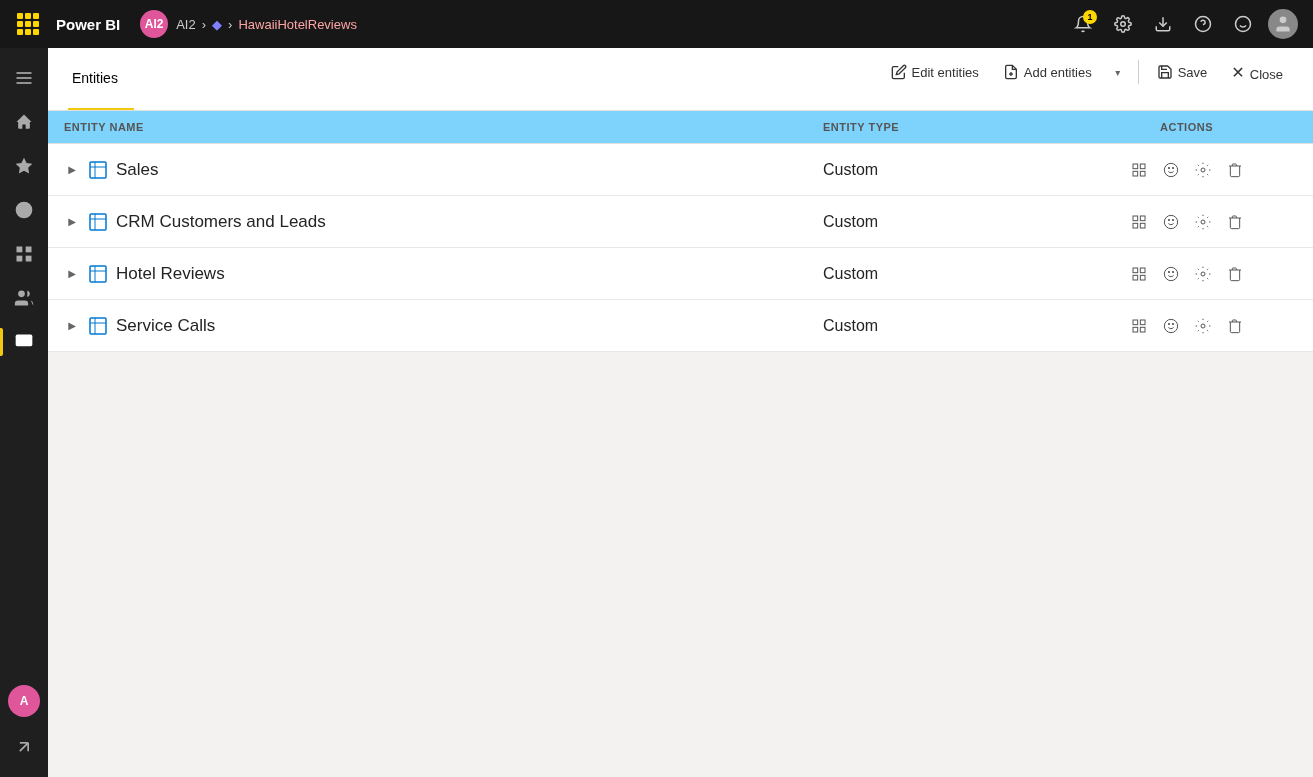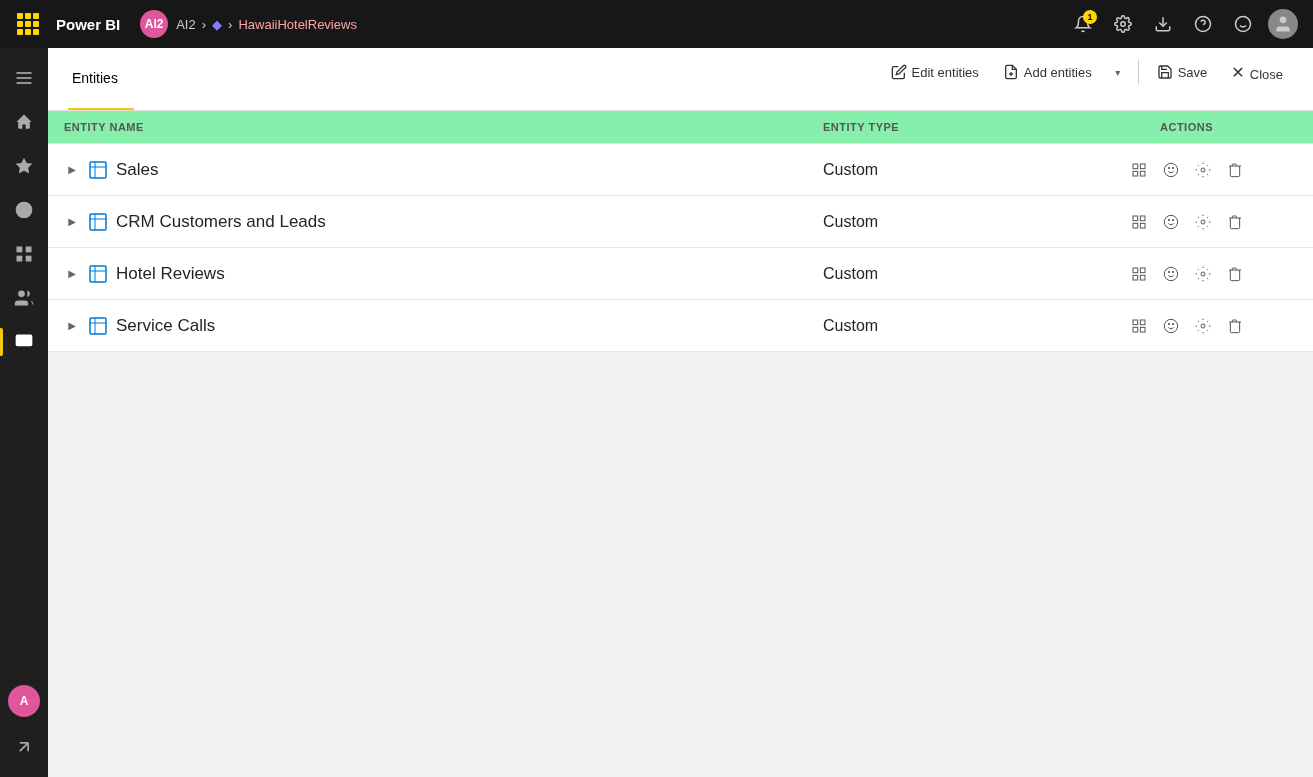--- a/index.html
+++ b/index.html
@@ -146,21 +146,21 @@
     
     .table-area {
       flex: 1; overflow-y: auto; padding: 0;
     }
     .entity-table {
       width: 100%;
       border-collapse: collapse;
       background: #fff;
     }
     .entity-table thead th {
-      background: #86efac;
+      background: #7dd3fc;
       font-size: 11px; font-weight: 600;
       text-transform: uppercase;
       color: #555;
       padding: 10px 16px;
       text-align: left;
       border-bottom: 1px solid #e0e0e0;
       letter-spacing: 0.5px;
     }
     .entity-table thead th:last-child { text-align: center; }
     .entity-table tbody tr {

